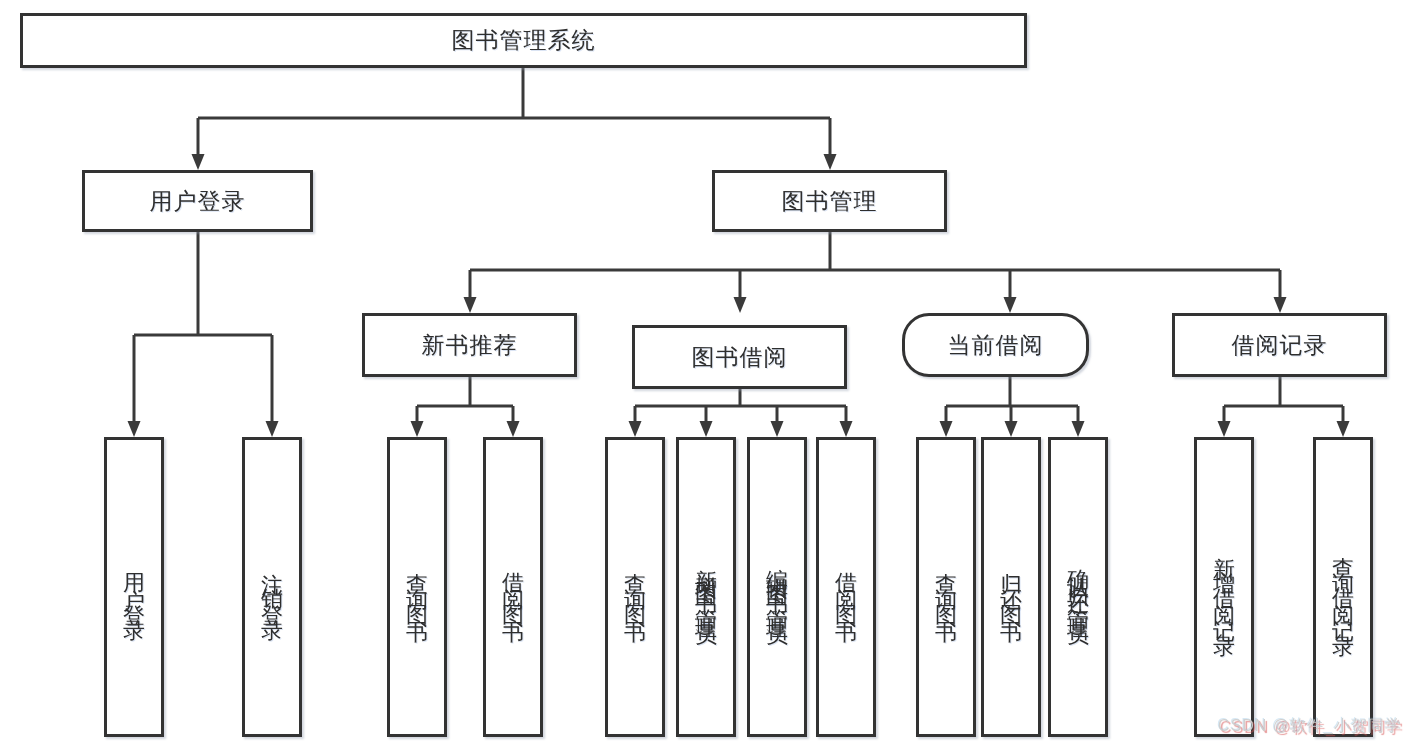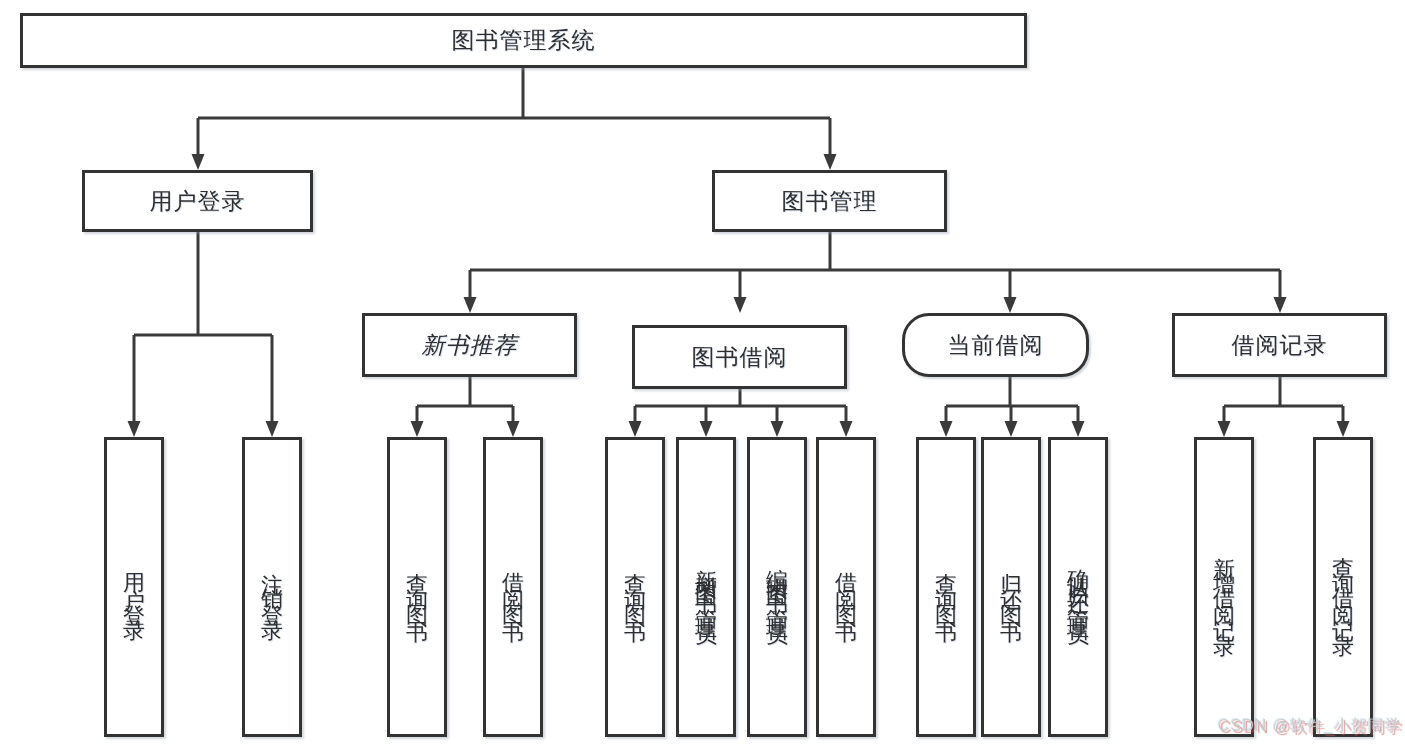--- a/index.html
+++ b/index.html
@@ -128,21 +128,21 @@
     <span class="hlabel">图书管理系统</span>
   </div>
 
   <div class="box" style="left:82px; top:170px; width:231px; height:62px;">
     <span class="hlabel">用户登录</span>
   </div>
   <div class="box" style="left:712px; top:170px; width:235px; height:62px;">
     <span class="hlabel">图书管理</span>
   </div>
 
-  <div class="box" style="left:362px; top:313px; width:215px; height:64px;font-style:italic;">
+  <div class="box" style="left:362px; top:313px; width:215px; height:64px;">
     <span class="hlabel">新书推荐</span>
   </div>
   <div class="box" style="left:632px; top:313px; width:215px; height:64px;margin-top:12px;">
     <span class="hlabel">图书借阅</span>
   </div>
   <div class="box" style="left:902px; top:313px; width:187px; height:64px;border-radius:27px;">
     <span class="hlabel">当前借阅</span>
   </div>
   <div class="box" style="left:1172px; top:313px; width:215px; height:64px;">
     <span class="hlabel">借阅记录</span>

